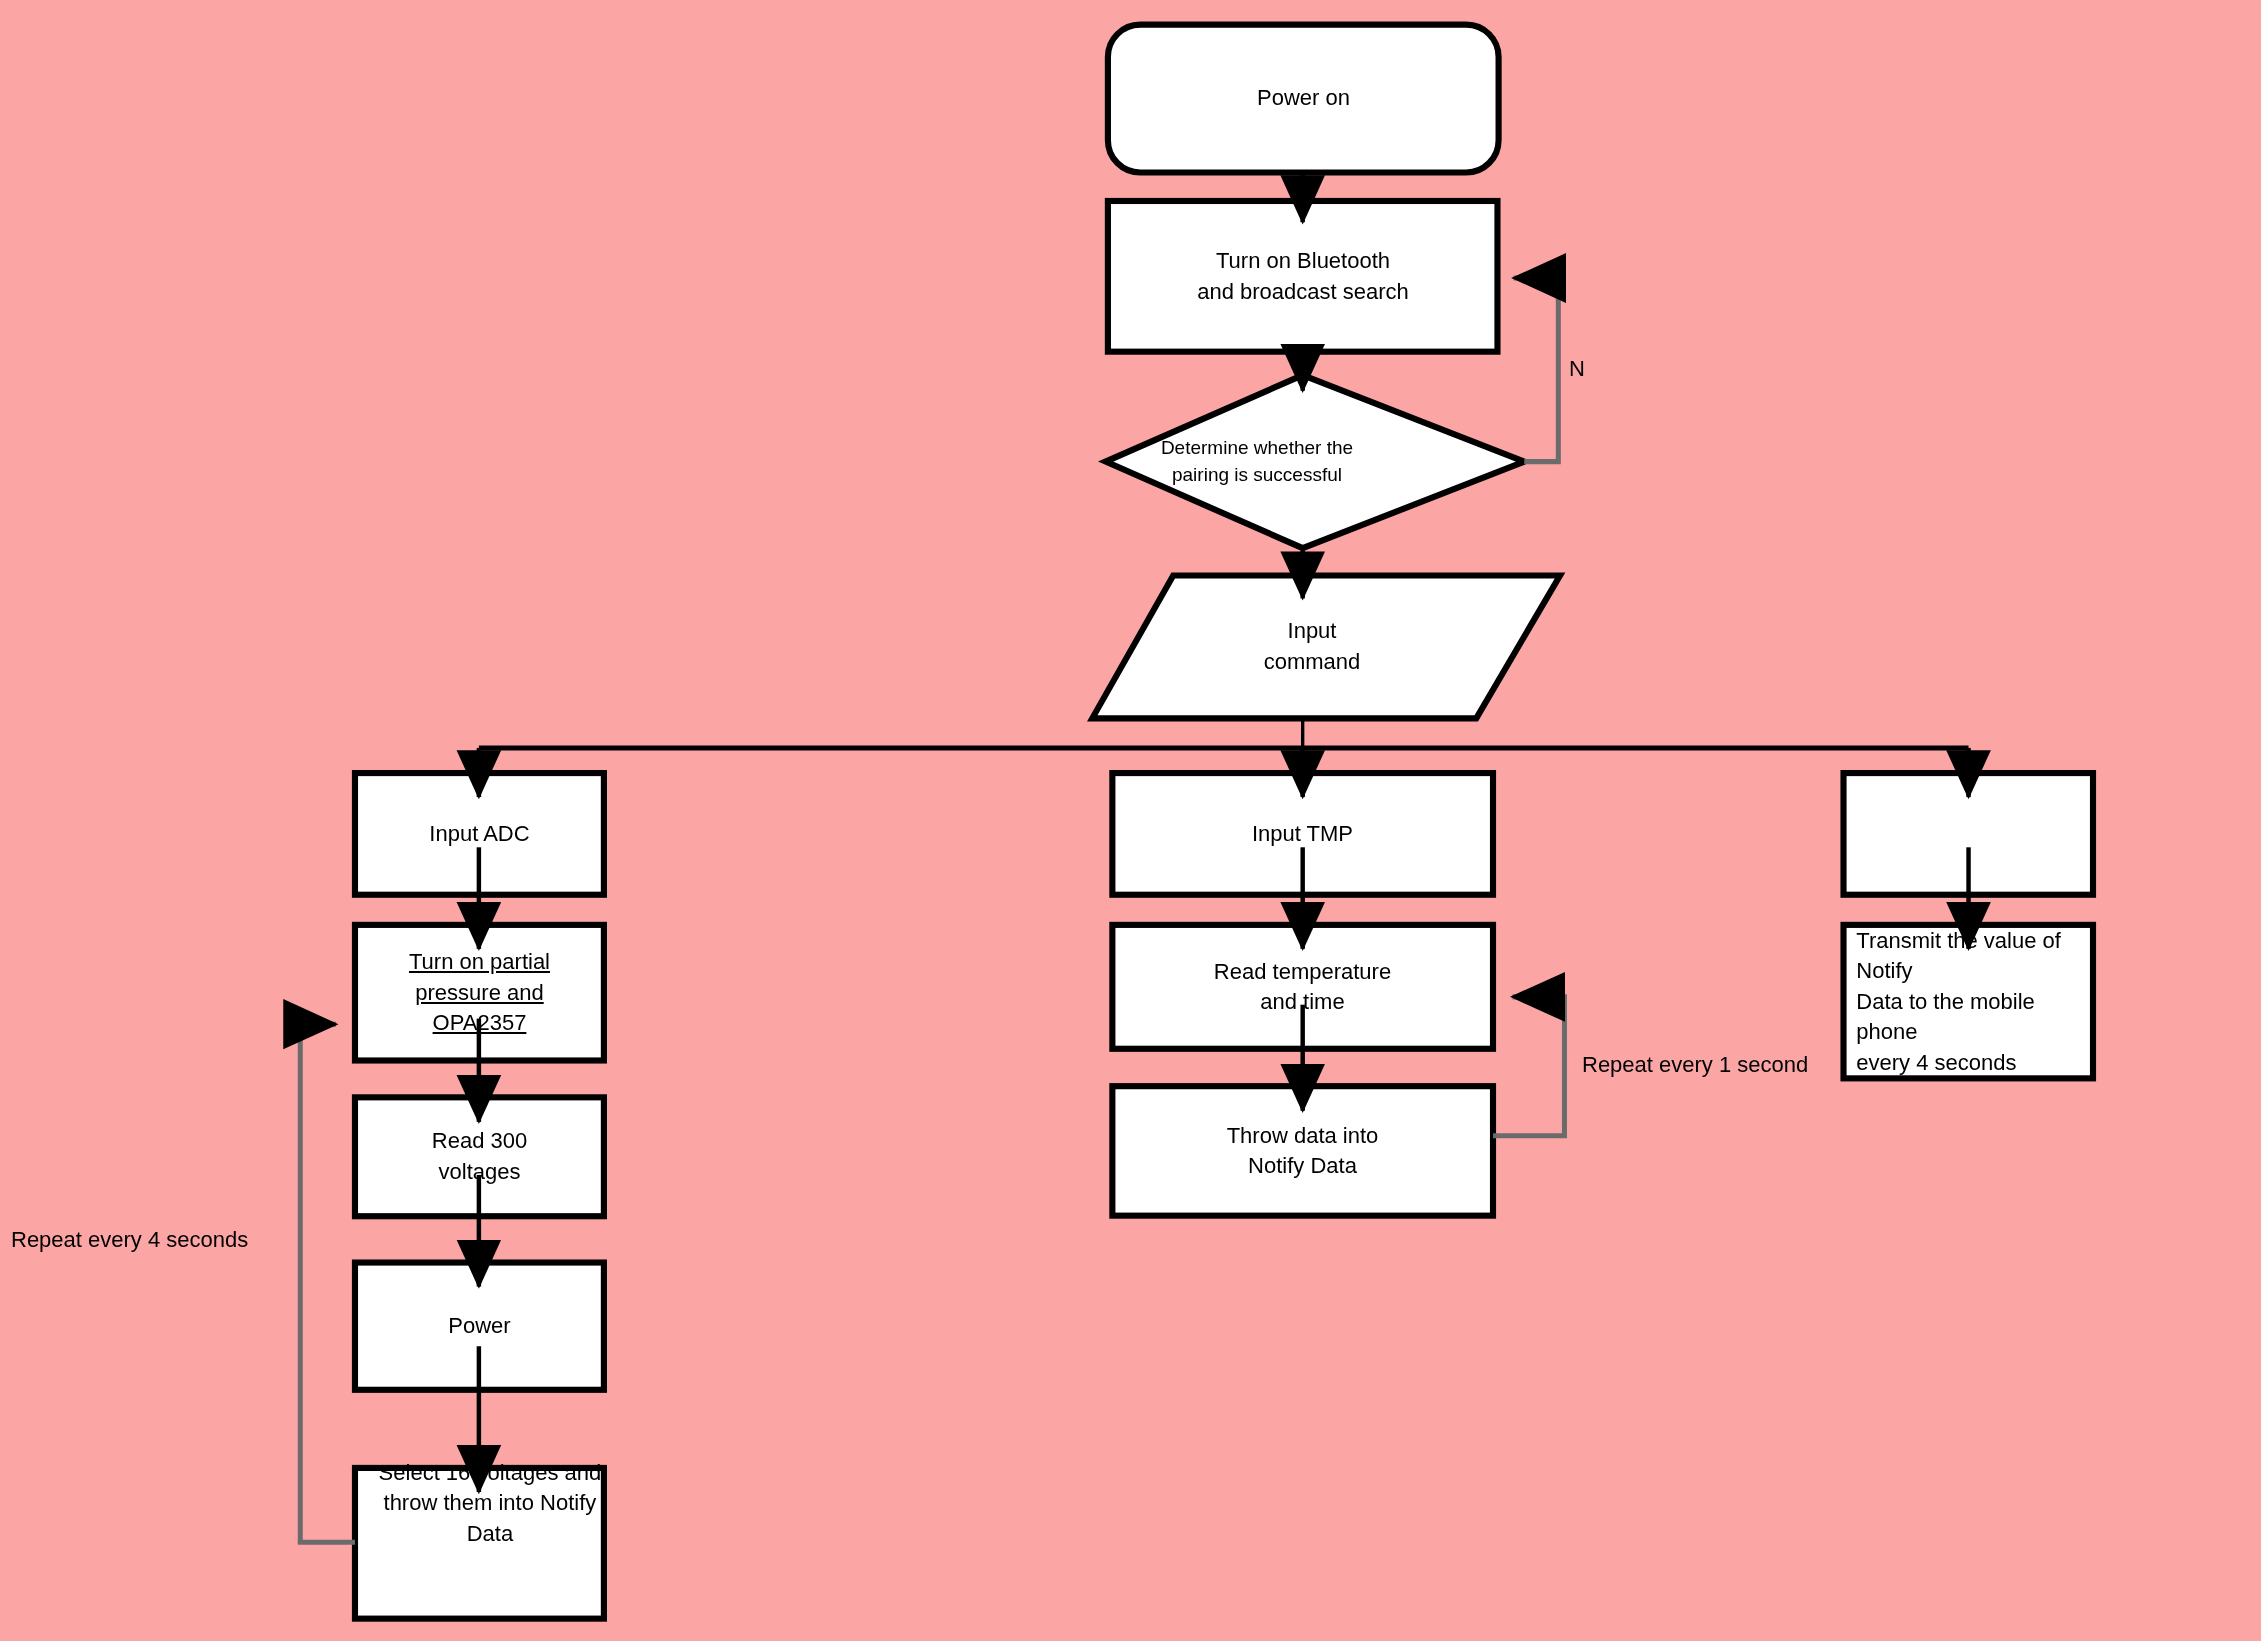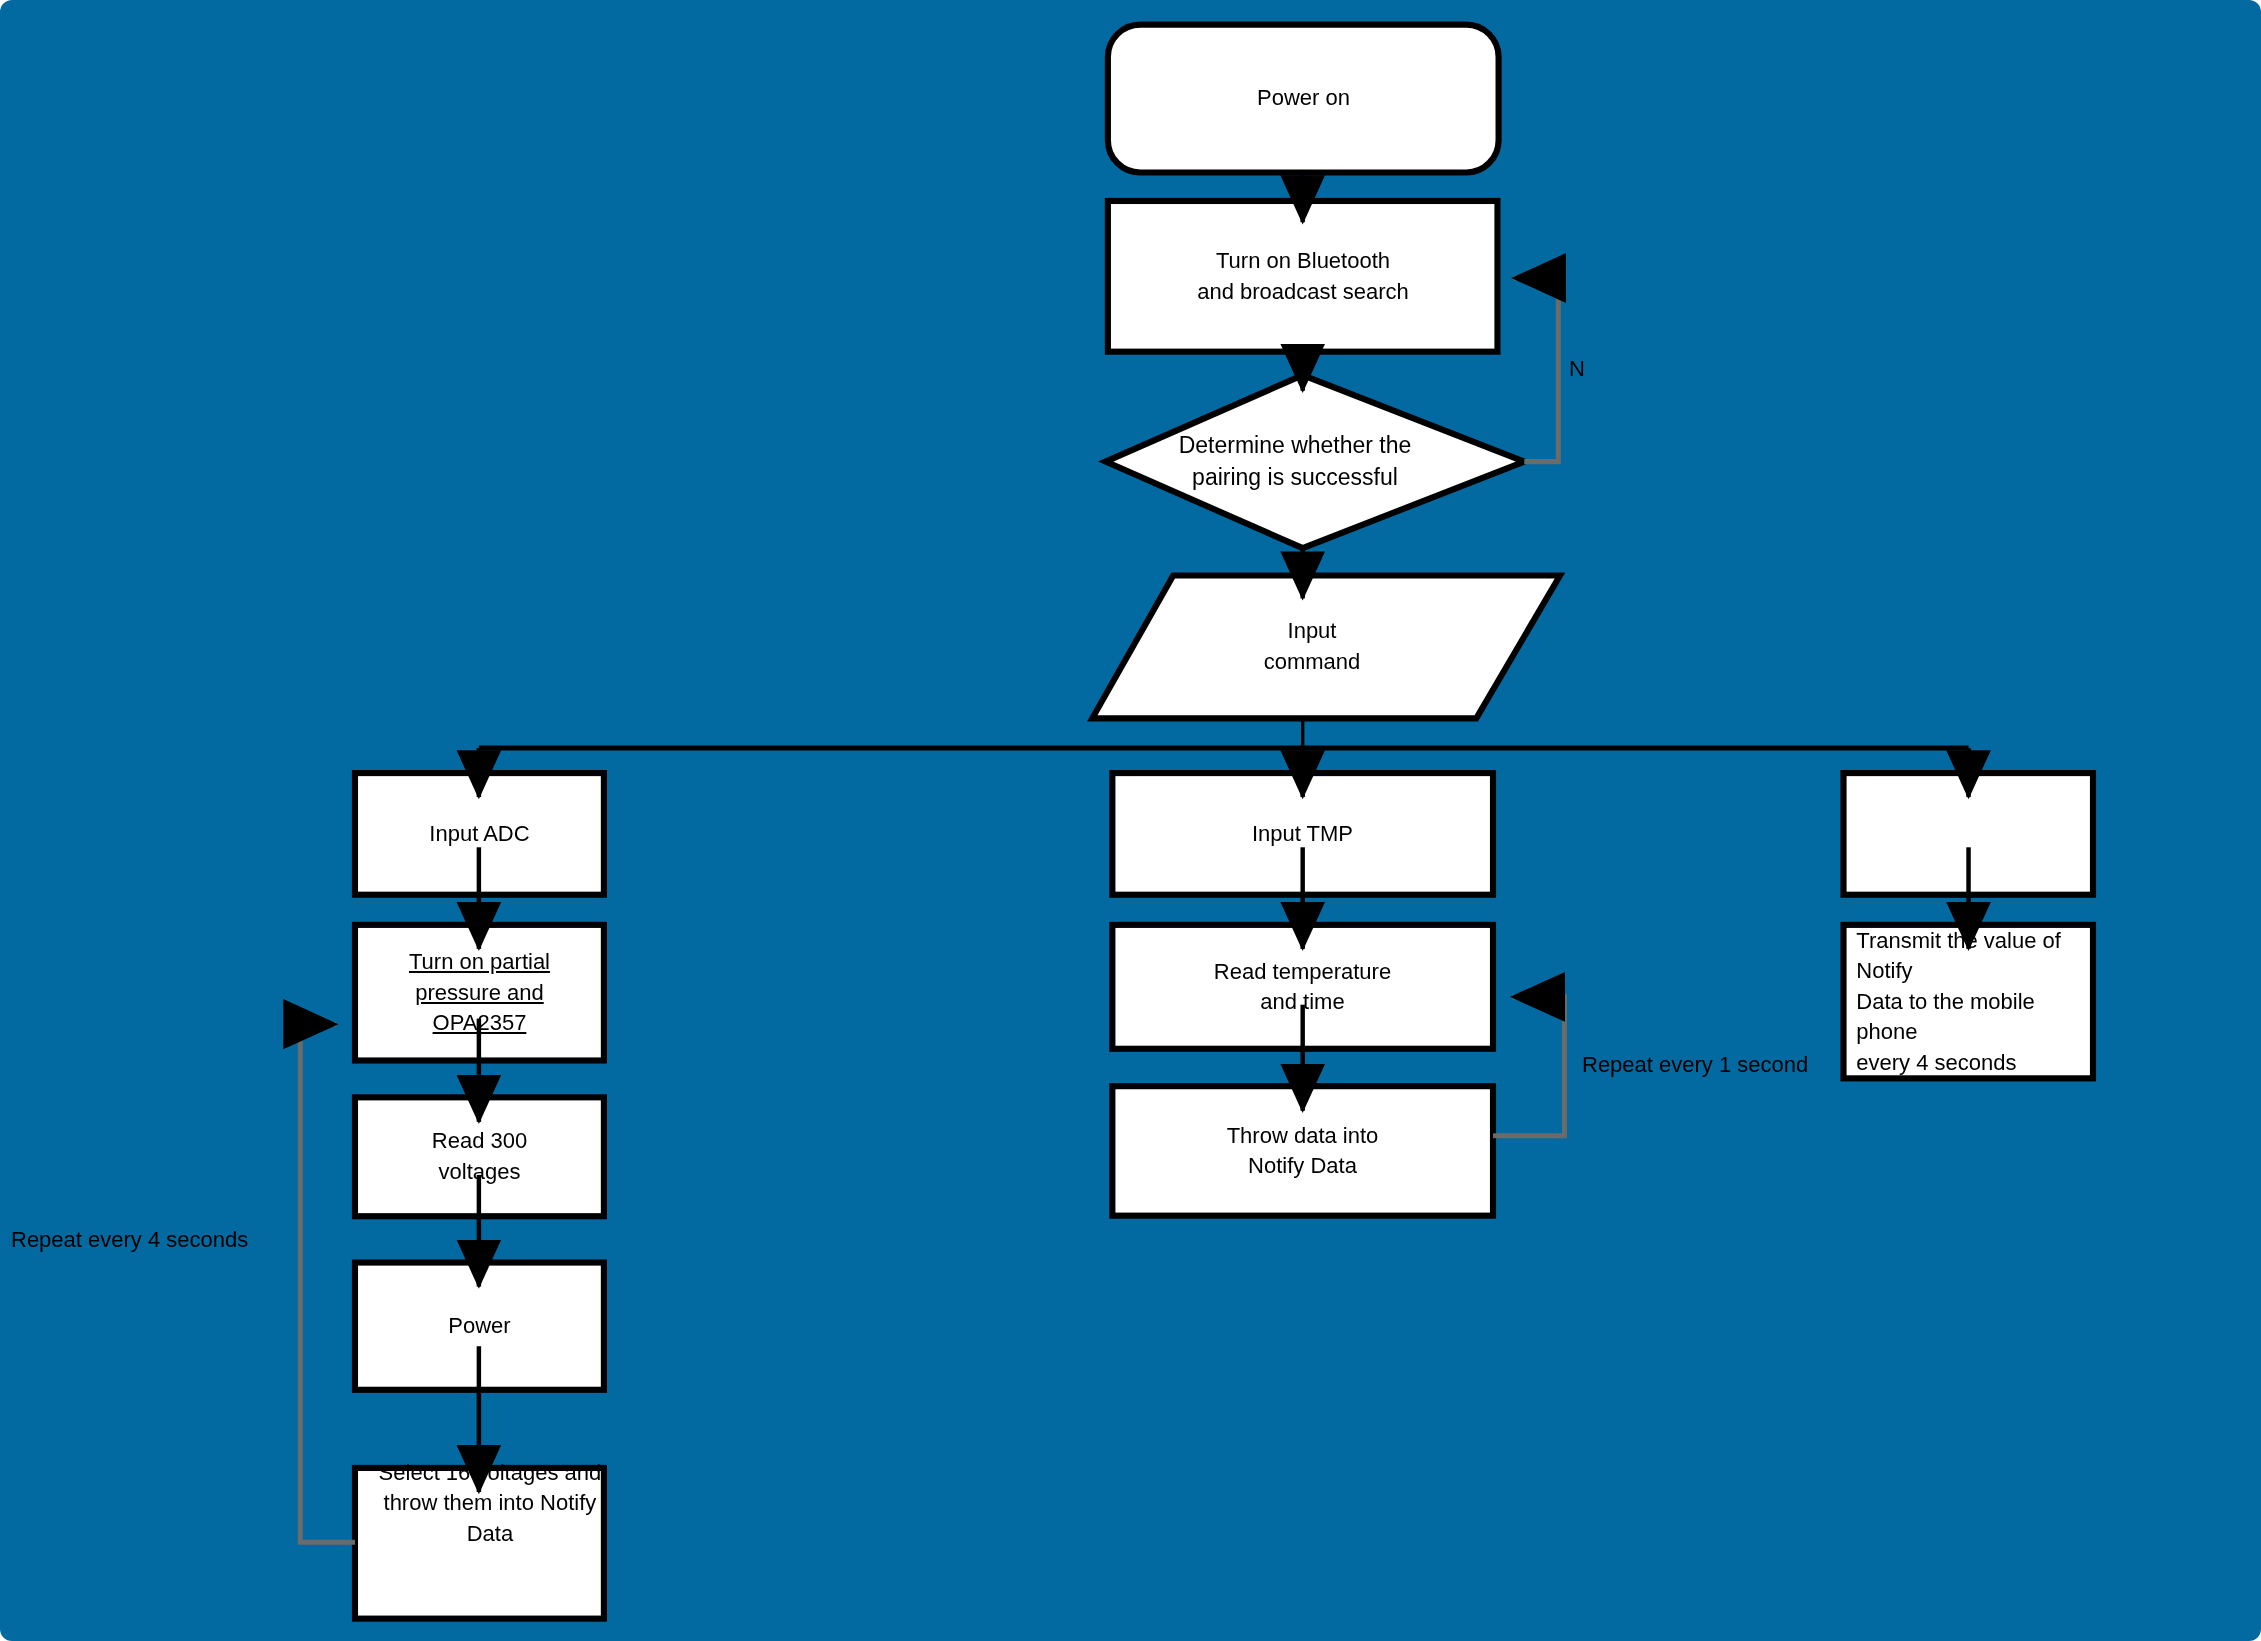--- a/index.html
+++ b/index.html
@@ -1,23 +1,22 @@
 <!DOCTYPE html>
 <html style="font-size:9px"><head>
 <meta charset="utf-8">
 <title>Firmware Flowchart</title>
 <style>
   html,body{margin:0;padding:0;background:#ffffff;}
   #page{
     position:relative;
     width:2261px;height:1641px;
-    background:#0369a1;
+    background:#fca5a5;
     font-family:"Liberation Sans", sans-serif;
     overflow:hidden;
-    border-radius:12px;
   }
   #flow-svg{position:absolute;left:0;top:0;width:2261px;height:1641px;}
   .node-text{
     position:absolute;
     display:flex;
     align-items:center;
     justify-content:center;
     text-align:center;
     color:#000000;
     font-size:22px;
@@ -99,21 +98,21 @@
     <path d="M2675,2035 L2803,2035 L2803,1786 L2710,1786" fill="none" stroke="#6b6b6b" stroke-width="9" marker-end="url(#arrow-black-sm)"></path>
 
     <line x1="3527" y1="1518" x2="3527" y2="1700" stroke="#000000" stroke-width="8" marker-end="url(#arrow-black-sm)"></line>
   </svg>
 
   <div class="node-text" style="left:1108px;top:24.6px;width:391px;height:148px;">Power on</div>
 
   <div class="node-text" style="left:1108px;top:201px;width:390px;height:151px;">Turn on Bluetooth
 and broadcast search</div>
 
-  <div class="node-text" style="left:1122px;top:402px;width:346px;height:119px;font-size:23px;">Determine whether the
+  <div class="node-text" style="left:1084px;top:402px;width:346px;height:119px;font-size:19px;">Determine whether the
 pairing is successful</div>
 
   <div class="node-text" style="left:1139px;top:575px;width:346px;height:143px;">Input
 command</div>
 
   <div class="node-text" style="left:355px;top:773px;width:249px;height:122px;">Input ADC</div>
   <div class="node-text" style="left:355px;top:925px;width:249px;height:136px;text-decoration:underline;">Turn on partial
 pressure and
 OPA2357</div>
   <div class="node-text" style="left:355px;top:1097px;width:249px;height:119px;">Read 300

